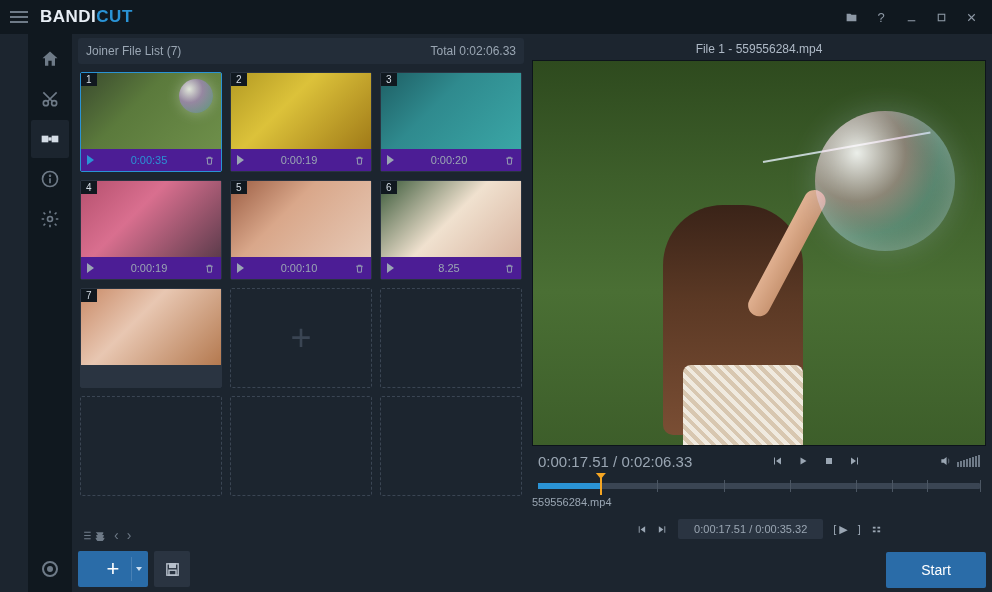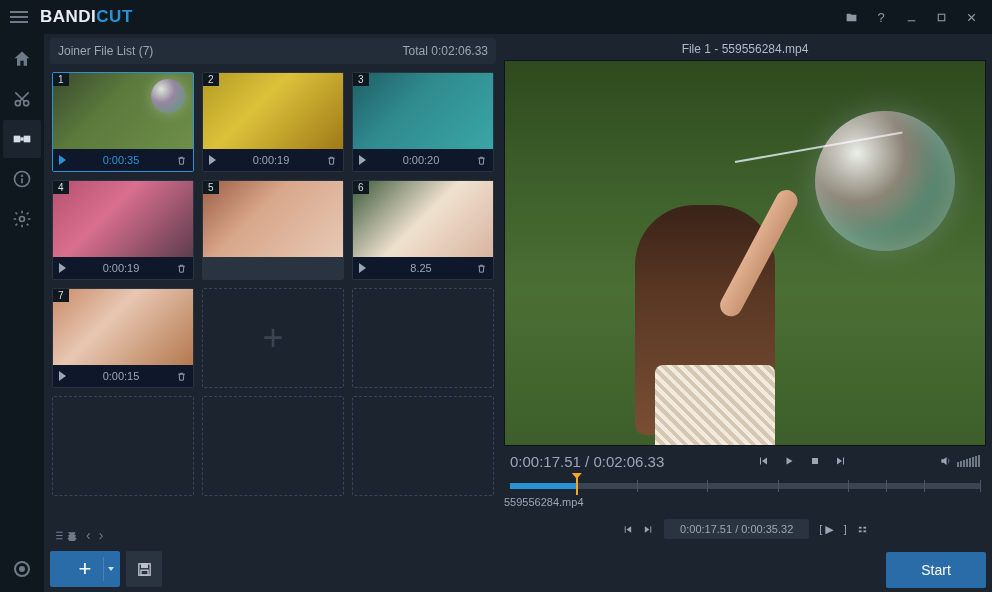--- a/index.html
+++ b/index.html
@@ -11,21 +11,21 @@
 .menu-btn span { height: 2px; background: #6e7a87; }
 .logo { margin-left: 8px; font-size: 17px; font-weight: 600; letter-spacing: 0.5px; }
 .logo .b1 { color: #e8eef5; }
 .logo .b2 { color: #2a93d5; }
 .title-spacer { flex: 1; }
 .title-icons { display: flex; align-items: center; gap: 0; }
 .title-icons .tbtn { width: 30px; height: 30px; display: flex; align-items: center; justify-content: center; color: #8d98a5; cursor: pointer; font-size: 13px; }
 .tbtn svg { width: 13px; height: 13px; }
 
 
-.main { display: flex; height: calc(100% - 34px); }
+.main { display: flex; height: calc(100% - 34px); padding-left: 28px; }
 
 
 .sidenav { width: 44px; background: #10181f; display: flex; flex-direction: column; align-items: center; padding-top: 6px; gap: 2px; }
 .sidenav .navitem { width: 38px; height: 38px; display: flex; align-items: center; justify-content: center; color: #6e7a87; cursor: pointer; border-radius: 2px; }
 .sidenav .navitem.active { color: #d5dde6; background: #1c252f; }
 .sidenav .navitem svg { width: 20px; height: 20px; }
 .sidenav .spacer { flex: 1; }
 .sidenav .record { width: 30px; height: 30px; display: flex; align-items: center; justify-content: center; cursor: pointer; margin-bottom: 8px; }
 .record-circle { width: 16px; height: 16px; border: 2px solid #6e7a87; border-radius: 50%; position: relative; }
 .record-circle::after { content:""; position:absolute; inset:3px; border-radius:50%; background:#6e7a87; }
@@ -39,21 +39,21 @@
 .thumb.selected { border: 1px solid #2a93d5; }
 .thumb .timg { height: 76px; background: linear-gradient(135deg,#3a4a2e,#5b7a3c 40%,#6e8f4a); position: relative; overflow: hidden; }
 .thumb .timg.bubbles::after { content:""; position:absolute; right:8px; top:6px; width:34px; height:34px; border-radius:50%; background: radial-gradient(circle at 30% 30%, rgba(255,255,255,0.8), rgba(200,140,255,0.5) 40%, rgba(70,180,200,0.4)); box-shadow: 0 0 14px rgba(255,255,255,0.3); }
 .thumb .timg.yellow { background: linear-gradient(135deg,#b39a23,#dcc23a 40%,#a07a18); }
 .thumb .timg.water { background: linear-gradient(135deg,#1e5f64,#2f8a8e 40%,#3aa6a6); }
 .thumb .timg.pink { background: linear-gradient(135deg,#b5506e,#d96f8f 40%,#5d3c4c); }
 .thumb .timg.sun { background: linear-gradient(135deg,#9c5e44,#d9a78a 40%,#e6c9b6); }
 .thumb .timg.bunny { background: linear-gradient(135deg,#3b5a3a,#f0e1cf 50%,#d8b4a0); }
 .thumb .timg.camera { background: linear-gradient(135deg,#c98b68,#e8c7b2 40%,#b4794f); }
 .thumb .badge { position: absolute; top: 0; left: 0; background: #10181f; color: #d5dde6; font-size: 10px; padding: 1px 5px; }
-.thumb .tbar { height: 22px; background: #0f172a; display: flex; align-items: center; padding: 0 6px; font-size: 11px; color: #9aa6b3; gap: 6px; }
+.thumb .tbar { height: 22px; background: #4c1d95; display: flex; align-items: center; padding: 0 6px; font-size: 11px; color: #9aa6b3; gap: 6px; }
 .thumb.selected .tbar .ttime { color: #2a93d5; }
 .tbar .play-ic { width: 0; height: 0; border-left: 7px solid #9aa6b3; border-top: 5px solid transparent; border-bottom: 5px solid transparent; cursor: pointer; }
 .thumb.selected .tbar .play-ic { border-left-color: #2a93d5; }
 .tbar .ttime { flex: 1; text-align: center; }
 .tbar .del { cursor: pointer; }
 .tbar .del svg { width: 11px; height: 11px; vertical-align: middle; }
 
 .thumb.empty { border: 1px dashed #3a4553; background: transparent; height: 100px; display: flex; align-items: center; justify-content: center; }
 .thumb.add .plus { font-size: 36px; color: #3a4553; font-weight: 300; }
 
@@ -238,43 +238,43 @@
               <div class="ttime">0:00:19</div>
               <div class="del"><svg viewBox="0 0 24 24" fill="none" stroke="currentColor" stroke-width="2">
                   <path d="M5 7h14M9 7V5h6v2M7 7l1 13h8l1-13"></path>
                 </svg></div>
             </div>
           </div>
           <div class="thumb">
             <div class="timg sun">
               <div class="badge">5</div>
             </div>
+            <div class="tbar">
+              <div class="play-ic"></div>
+              <div class="ttime">0:00:10</div>
+              <div class="del"><svg viewBox="0 0 24 24" fill="none" stroke="currentColor" stroke-width="2">
+                  <path d="M5 7h14M9 7V5h6v2M7 7l1 13h8l1-13"></path>
+                </svg></div>
+            </div>
           </div>
           <div class="thumb">
             <div class="timg bunny">
               <div class="badge">6</div>
             </div>
             <div class="tbar">
               <div class="play-ic"></div>
               <div class="ttime">8.25</div>
               <div class="del"><svg viewBox="0 0 24 24" fill="none" stroke="currentColor" stroke-width="2">
                   <path d="M5 7h14M9 7V5h6v2M7 7l1 13h8l1-13"></path>
                 </svg></div>
             </div>
           </div>
           <div class="thumb">
             <div class="timg camera">
               <div class="badge">7</div>
-            </div>
-            <div class="tbar">
-              <div class="play-ic"></div>
-              <div class="ttime">0:00:15</div>
-              <div class="del"><svg viewBox="0 0 24 24" fill="none" stroke="currentColor" stroke-width="2">
-                  <path d="M5 7h14M9 7V5h6v2M7 7l1 13h8l1-13"></path>
-                </svg></div>
             </div>
           </div>
           <div class="thumb empty add">
             <div class="plus">+</div>
           </div>
           <div class="thumb empty"></div>
           <div class="thumb empty"></div>
           <div class="thumb empty"></div>
           <div class="thumb empty"></div>
         </div>

